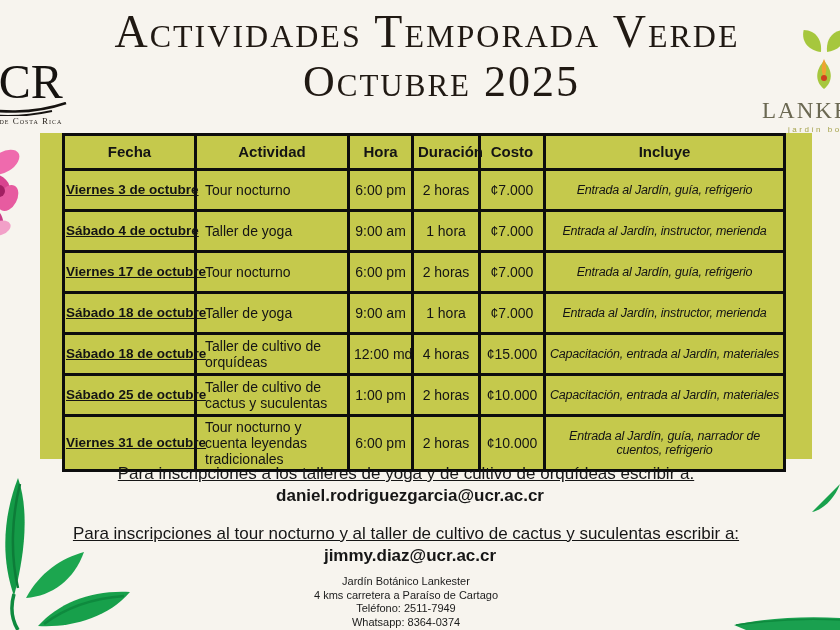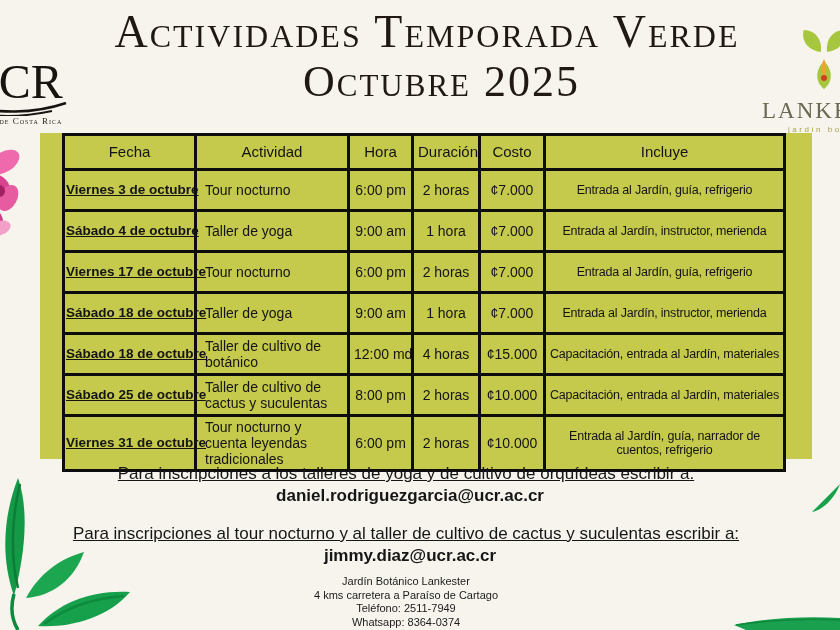--- a/index.html
+++ b/index.html
@@ -52,26 +52,26 @@
   table.schedule{
     border-collapse:collapse; table-layout:fixed;
     margin-left:22px; width:721px;
     background:#c5c94c;
   }
   .schedule th, .schedule td{
     border:3px solid #0d0d0d;
     text-align:center; vertical-align:middle;
     padding:2px 4px; line-height:1.15;
   }
-  .schedule th{height:28px; font-size:15px; font-weight:normal;}
+  .schedule th{height:28px; font-size:15px; font-weight:bold;}
   .schedule td{height:34px; font-size:14px;}
   .schedule td.cell-fecha{font-weight:bold; font-size:13.5px; white-space:nowrap; padding:2px 1px;text-decoration:underline;}
   .schedule td.cell-actividad{text-align:left; padding-left:8px;}
   .schedule td.cell-hora, .schedule td.cell-duracion, .schedule td.cell-costo{white-space:nowrap;}
-  .schedule td.cell-incluye{font-size:12.5px; letter-spacing:-0.2px; padding:2px 3px;}
+  .schedule td.cell-incluye{font-size:12.5px; letter-spacing:-0.2px; padding:2px 3px;font-style:italic;}
 
   
   .footer{
     position:absolute; top:464px; left:0; width:812px;
     text-align:center; color:#161616;
   }
   .inscription-text{font-size:17px; line-height:1.2; margin:0;text-decoration:underline;}
   .inscription-email{font-size:17px; font-weight:bold; line-height:1.25; margin:1px 0 0 8px;}
   .inscription-2{margin-top:17px;}
   .contact-block{margin-top:9px; font-size:11px; line-height:1.22; color:#1b1b1b;}
@@ -165,30 +165,30 @@
           <tr>
             <td class="cell-fecha">Sábado 18 de octubre</td>
             <td class="cell-actividad">Taller de yoga</td>
             <td class="cell-hora">9:00 am</td>
             <td class="cell-duracion">1 hora</td>
             <td class="cell-costo">¢7.000</td>
             <td class="cell-incluye">Entrada al Jardín, instructor, merienda</td>
           </tr>
           <tr>
             <td class="cell-fecha">Sábado 18 de octubre</td>
-            <td class="cell-actividad">Taller de cultivo de botánico</td>
+            <td class="cell-actividad">Taller de cultivo de orquídeas</td>
             <td class="cell-hora">12:00 md</td>
             <td class="cell-duracion">4 horas</td>
             <td class="cell-costo">¢15.000</td>
             <td class="cell-incluye">Capacitación, entrada al Jardín, materiales</td>
           </tr>
           <tr>
             <td class="cell-fecha">Sábado 25 de octubre</td>
             <td class="cell-actividad">Taller de cultivo de cactus y suculentas</td>
-            <td class="cell-hora">8:00 pm</td>
+            <td class="cell-hora">1:00 pm</td>
             <td class="cell-duracion">2 horas</td>
             <td class="cell-costo">¢10.000</td>
             <td class="cell-incluye">Capacitación, entrada al Jardín, materiales</td>
           </tr>
           <tr>
             <td class="cell-fecha">Viernes 31 de octubre</td>
             <td class="cell-actividad">Tour nocturno y cuenta leyendas tradicionales</td>
             <td class="cell-hora">6:00 pm</td>
             <td class="cell-duracion">2 horas</td>
             <td class="cell-costo">¢10.000</td>

